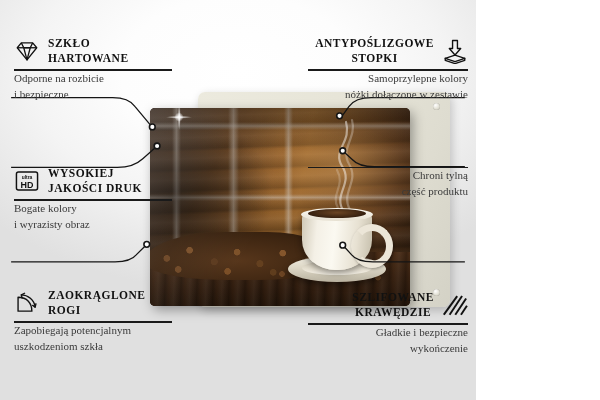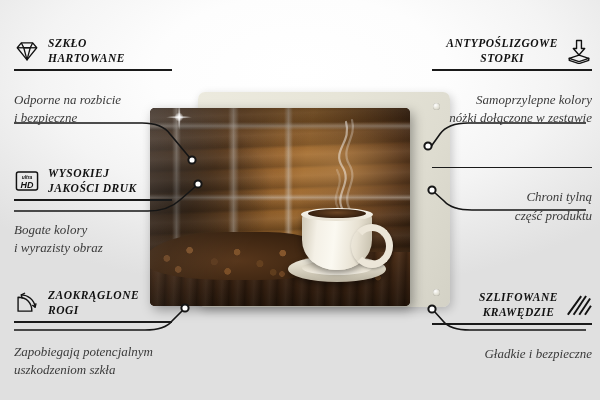--- a/index.html
+++ b/index.html
@@ -8,27 +8,26 @@
   }
   body {
     width: 600px;
     height: 400px;
     overflow: hidden;
     font-family: "Liberation Serif", serif;
   }
 
   #stage {
     position: relative;
-    width: 600px;
+    width: 476px;
     height: 400px;
     background:
       radial-gradient(ellipse 70% 55% at 50% 18%, #ffffff 0%, #fdfdfd 35%, #f4f4f4 62%, #e9e9e9 82%, #e0e0e0 100%),
       linear-gradient(180deg, #ffffff 0%, #f7f7f7 45%, #e6e6e6 100%);
     overflow: hidden;
-    font-style: italic;
   }
 
   
   #product {
     position: absolute;
     left: 150px;
     top: 92px;
     width: 300px;
     height: 222px;
   }
@@ -218,24 +217,24 @@
   }
   .feat.left .titles { text-align: left; }
   .feat.right .titles { text-align: center; }
   .feat .rule {
     height: 1.3px;
     background: #1a1a1a;
     margin-top: 3px;
   }
   .feat .desc {
     font-family: "Liberation Serif", serif;
-    font-size: 13px;
+    font-size: 11px;
     color: #3a3a3a;
     line-height: 1.45;
-    margin-top: 20px;
+    margin-top: 0;
   }
   .feat.left .desc { text-align: left; }
   .feat.right .desc { text-align: right; }
   .ico { width: 26px; height: 26px; flex: 0 0 26px; }
   .ico svg { display: block; width: 26px; height: 26px; }
 
   .feat.f1 { left: 14px; top: 36px; }
   .feat.f2 { left: 14px; top: 166px; }
   .feat.f3 { left: 14px; top: 288px; }
   .feat.f4 { right: 8px; top: 36px; }
@@ -437,16 +436,17 @@
             <path d="M10 27 L24 6"></path>
             <path d="M17 27 L29 9"></path>
             <path d="M24 27 L30 18"></path>
           </g>
         </svg>
       </span>
     </div>
     <div class="rule"></div>
     <div class="desc">
       <div>Gładkie i bezpieczne</div>
+      <div>wykończenie</div>
     </div>
   </div>
 
 </div>
 
 </body></html>

